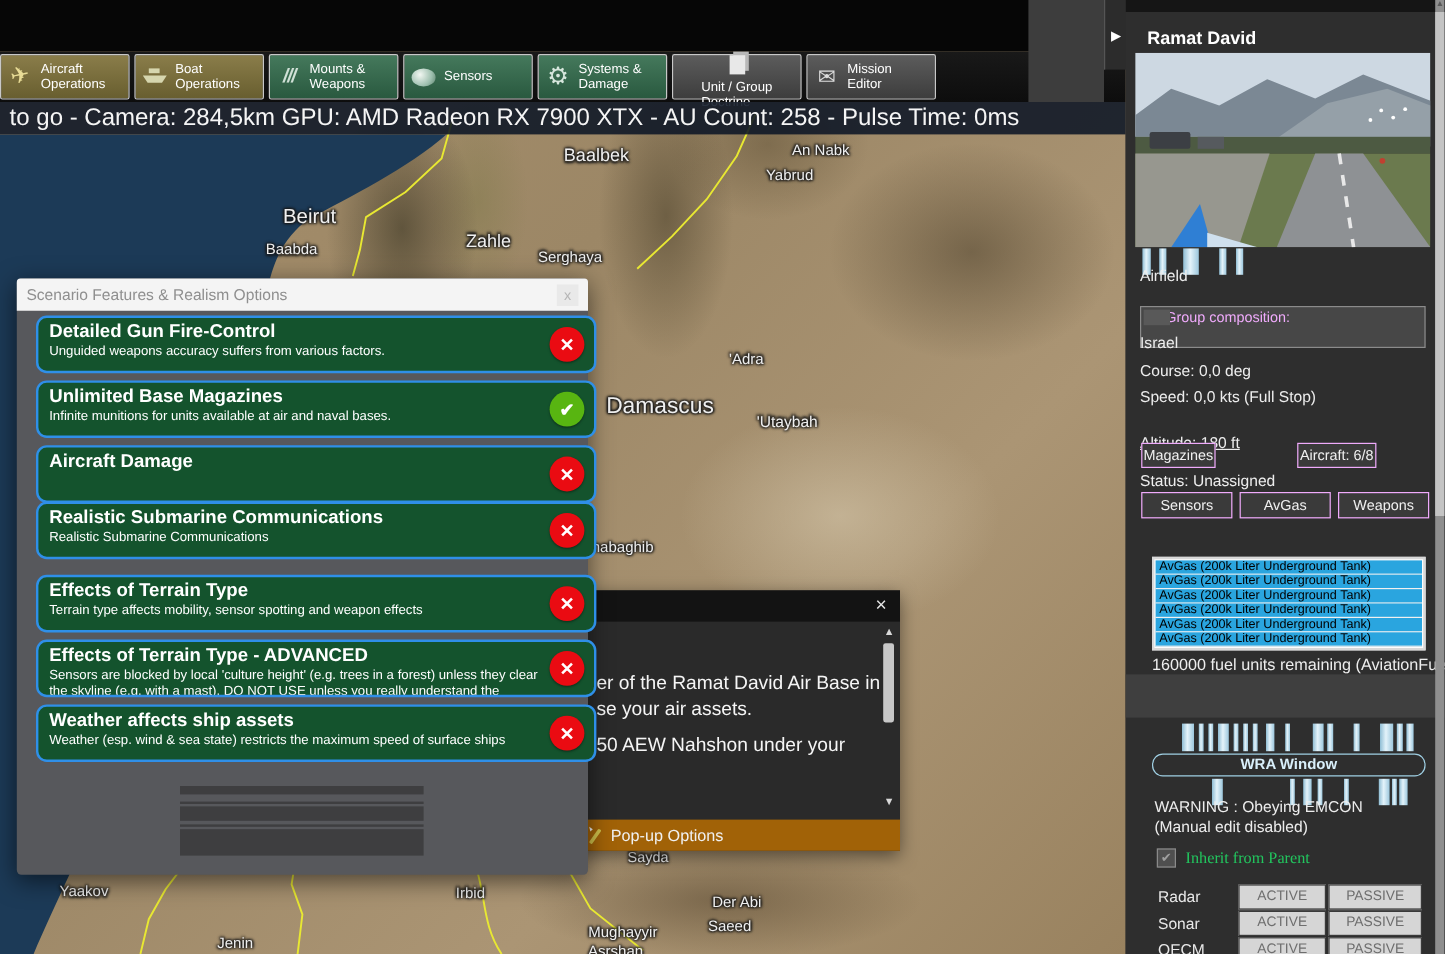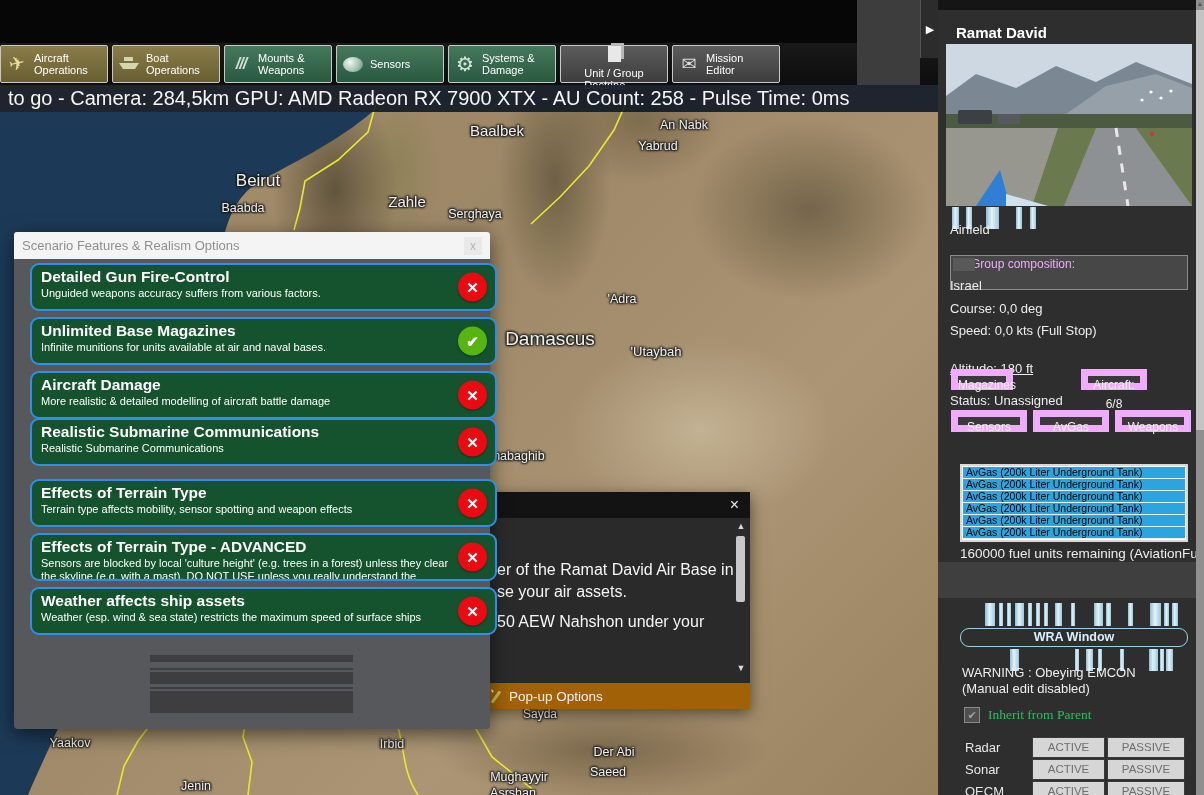--- a/index.html
+++ b/index.html
@@ -72,21 +72,21 @@
   
   .sidebar{position:absolute;left:938px;top:0;width:266px;height:795px;background:#2e2e2e;overflow:hidden;}
   .sidebar .topstrip{position:absolute;left:0;top:0;width:100%;height:10px;background:#151515;}
   .sb-title{position:absolute;left:18px;top:24px;font-weight:bold;font-size:15px;color:#fff;}
   .photo{position:absolute;left:8px;top:44px;width:246px;height:162px;}
   .sb-text{position:absolute;left:12px;color:#ededed;font-size:13px;white-space:nowrap;}
   .gc-bar{position:absolute;left:12px;top:255px;width:238px;height:35px;background:#474747;
     border:1px solid #8b8b8b;box-sizing:border-box;font-size:12px;color:#f0abfc;line-height:17px;
     padding-left:20px;}
   .gc-bar::before{content:"";position:absolute;left:2px;top:2px;width:22px;height:13px;background:#595959;}
-  .sb-btn{position:absolute;background:#3a3a3a;border:7px solid #f0abfc;color:#f0f0f0;font-size:12px;
+  .sb-btn{position:absolute;background:#3a3a3a;border:1px solid #f0abfc;color:#f0f0f0;font-size:12px;
     text-align:center;box-sizing:border-box;}
   .fuelbox{position:absolute;left:22px;top:464px;width:228px;height:78px;background:#fdfdfd;
     border:2px solid #d8d8d8;box-sizing:border-box;padding:1px;overflow:hidden;}
   .fuel-row{height:11px;background:var(--fuel-row);color:#000;font-size:10.5px;line-height:11px;
     padding-left:3px;border-bottom:1px solid #f0f0f0;white-space:nowrap;overflow:hidden;}
   .band{position:absolute;left:0;top:562px;width:100%;height:36px;background:#3f3f3f;}
   .bc{position:absolute;}
   .bc i{position:absolute;top:0;height:100%;background:linear-gradient(90deg,#8fbdd4,#e4f3fa 45%,#9cc7dd);}
   .wra{position:absolute;left:22px;top:628px;width:226px;height:17px;border:1px solid #9fcfe3;
     border-radius:9px;color:#d9effa;font-weight:bold;font-size:12.5px;text-align:center;line-height:17px;}
@@ -230,21 +230,20 @@
           <p>Unguided weapons accuracy suffers from various factors.</p>
           <div class="state off">✕</div>
         </div>
         <div class="opt" style="top: 85px;">
           <h3>Unlimited Base Magazines</h3>
           <p>Infinite munitions for units available at air and naval bases.</p>
           <div class="state on">✔</div>
         </div>
         <div class="opt" style="top: 139px;">
           <h3>Aircraft Damage</h3>
-          <p>More realistic &amp; detailed modelling of aircraft battle damage</p>
           <div class="state off">✕</div>
         </div>
         <div class="opt" style="top: 186px;">
           <h3>Realistic Submarine Communications</h3>
           <p>Realistic Submarine Communications</p>
           <div class="state off">✕</div>
         </div>
         <div class="opt" style="top: 247px;">
           <h3>Effects of Terrain Type</h3>
           <p>Terrain type affects mobility, sensor spotting and weapon effects</p>

